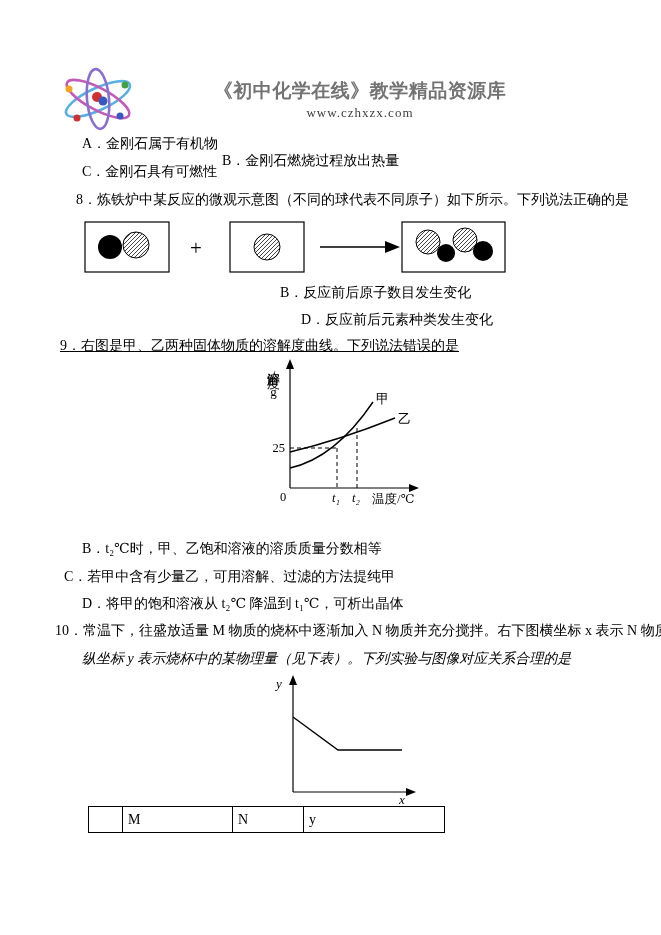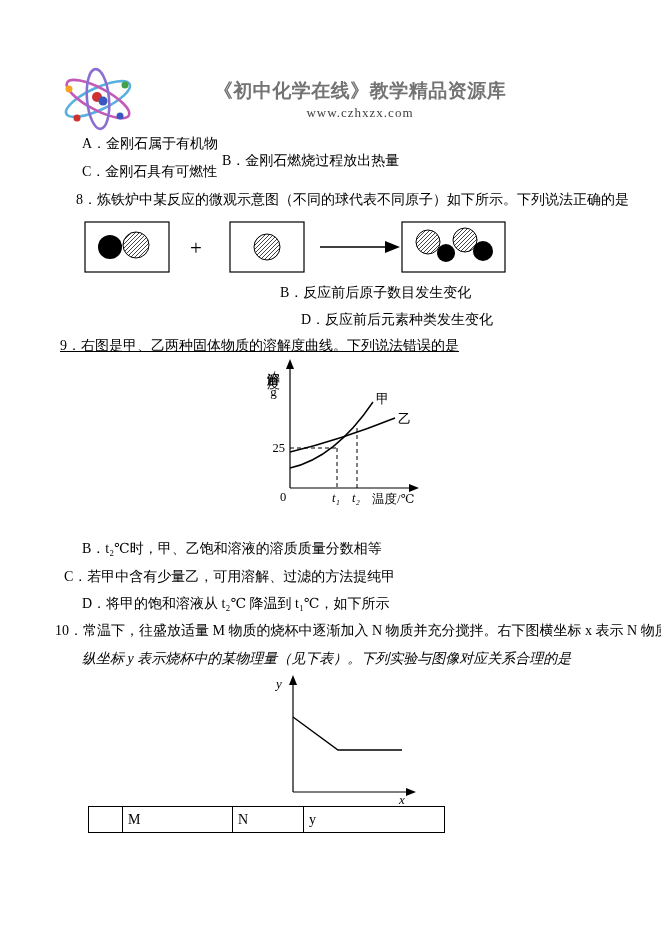--- a/index.html
+++ b/index.html
@@ -101,21 +101,21 @@
     <text x="121" y="47" font-size="13">甲</text>
     <text x="143" y="67" font-size="13">乙</text>
     <text x="25" y="145" font-size="12.5">0</text>
     <text x="77" y="146" font-size="12.5" font-style="italic">t₁</text>
     <text x="97" y="146" font-size="12.5" font-style="italic">t₂</text>
     <text x="117" y="147" font-size="12.5">温度/℃</text>
   </svg>
 
   <div class="t" style="left:82px;top:539px;">B．t₂℃时，甲、乙饱和溶液的溶质质量分数相等</div>
   <div class="t" style="left:64px;top:567px;">C．若甲中含有少量乙，可用溶解、过滤的方法提纯甲</div>
-  <div class="t" style="left:82px;top:594px;">D．将甲的饱和溶液从 t₂℃ 降温到 t₁℃，如下所示</div>
+  <div class="t" style="left:82px;top:594px;">D．将甲的饱和溶液从 t₂℃ 降温到 t₁℃，可析出晶体</div>
 
   <div class="t" style="left:55px;top:621px;">10．常温下，往盛放适量 M 物质的烧杯中逐渐加入 N 物质并充分搅拌。右下图横坐标 x 表示 N 物质的质量，</div>
   <div class="t" style="left:82px;top:649px;font-style:italic;">纵坐标 y 表示烧杯中的某物理量（见下表）。下列实验与图像对应关系合理的是</div>
 
   <svg style="left:270px;top:672px;" width="155" height="134" viewBox="0 0 155 134">
     <line x1="23" y1="120" x2="23" y2="10" stroke="#000" stroke-width="1.2"></line>
     <polygon points="23,3 19,13 27,13" fill="#000"></polygon>
     <line x1="23" y1="120" x2="138" y2="120" stroke="#000" stroke-width="1.2"></line>
     <polygon points="146,120 136,116 136,124" fill="#000"></polygon>
     <polyline points="23,45 68,78 132,78" fill="none" stroke="#000" stroke-width="1.4"></polyline>

